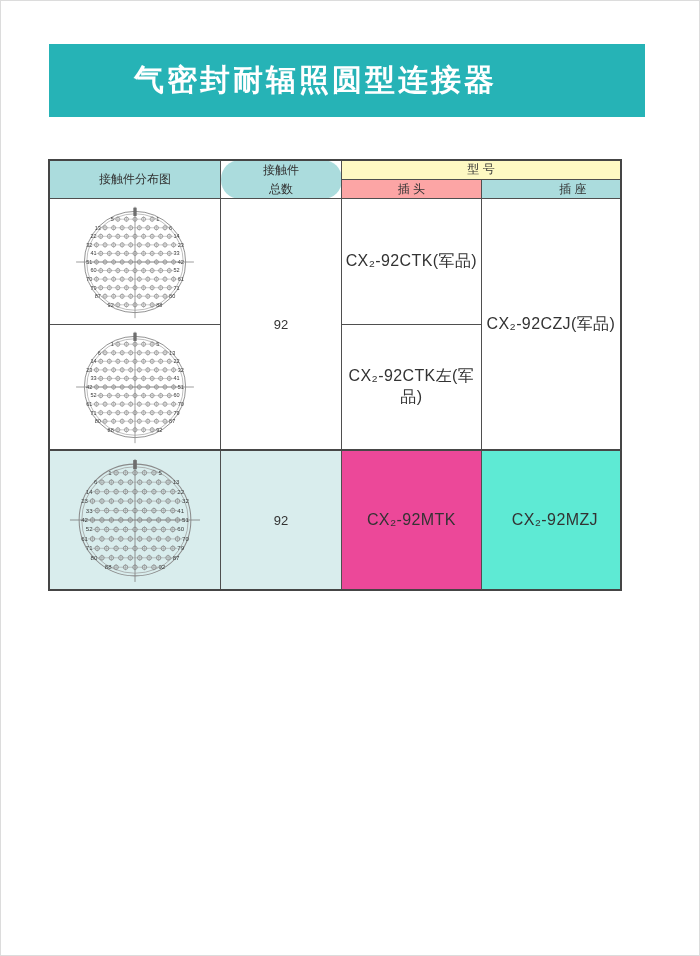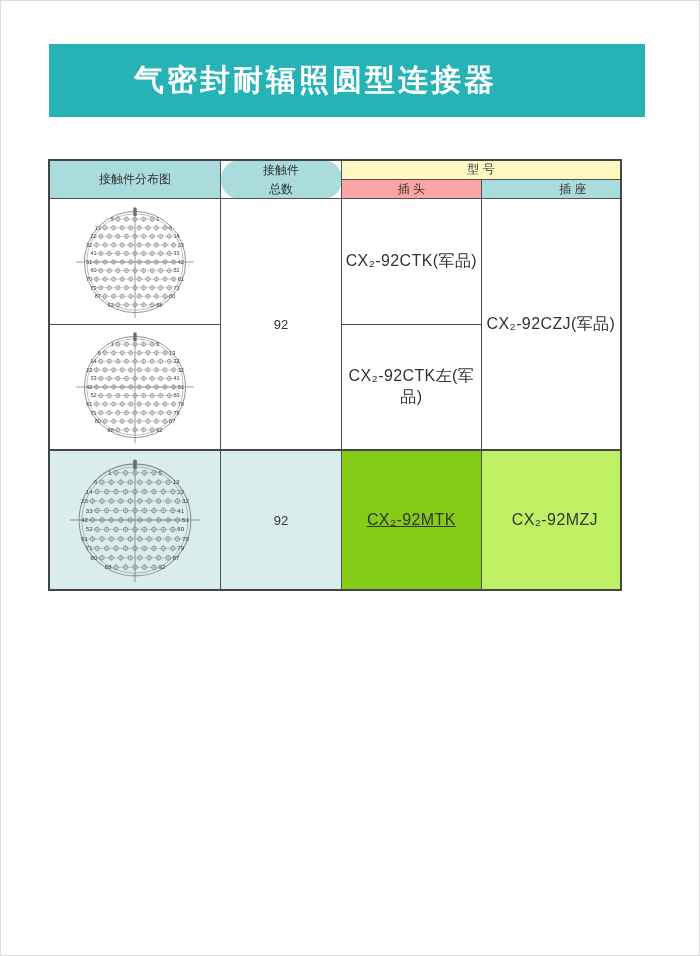--- a/index.html
+++ b/index.html
@@ -993,19 +993,19 @@
               <line x1="87.3" y1="106.4" x2="87.3" y2="112.6" stroke="#9c9c9c" stroke-width="0.6"></line>
               <circle cx="87.3" cy="109.5" r="2.2" fill="none" stroke="#848484" stroke-width="0.8"></circle>
               <line x1="92" y1="109.5" x2="101.19999999999999" y2="109.5" stroke="#9c9c9c" stroke-width="0.6"></line>
               <line x1="96.6" y1="106.4" x2="96.6" y2="112.6" stroke="#9c9c9c" stroke-width="0.6"></line>
               <circle cx="96.6" cy="109.5" r="2.2" fill="none" stroke="#848484" stroke-width="0.8"></circle>
               <text x="54.9" y="111.5" text-anchor="end" font-size="6" fill="#3a3a3a" font-family="&quot;Liberation Sans&quot;, sans-serif">88</text>
               <text x="101.1" y="111.5" text-anchor="start" font-size="6" fill="#3a3a3a" font-family="&quot;Liberation Sans&quot;, sans-serif">92</text>
             </svg>
       </td>
       <td class="count" style="background-color: rgb(217, 237, 237);">92</td>
-      <td class="model" style="background-color: #84cc16; text-decoration: underline;">CX₂-92MTK</td>
-      <td class="model" style="background-color: #bef264; padding-left: 8px;">CX₂-92MZJ</td>
+      <td class="model" style="background-color: #ec4899;">CX₂-92MTK</td>
+      <td class="model" style="background-color: #5eead4; padding-left: 8px;">CX₂-92MZJ</td>
     </tr>
   </tbody>
     </table>
 
 </div>
 
 </body></html>

